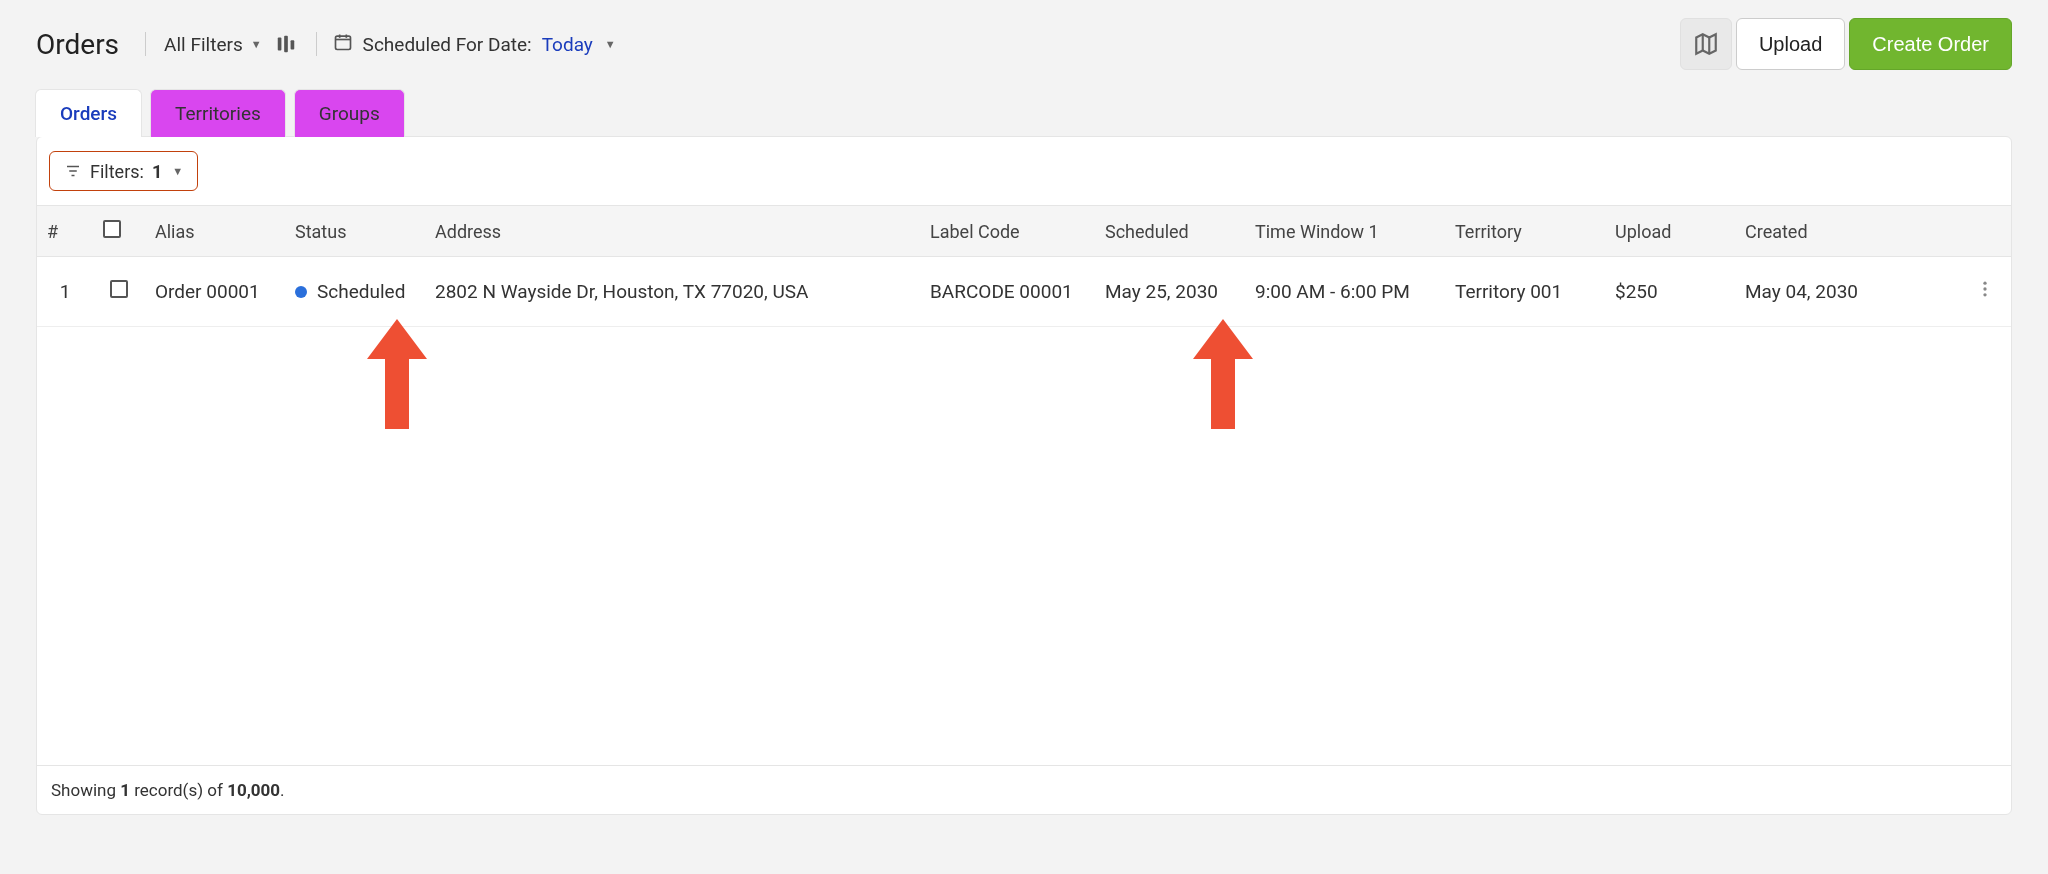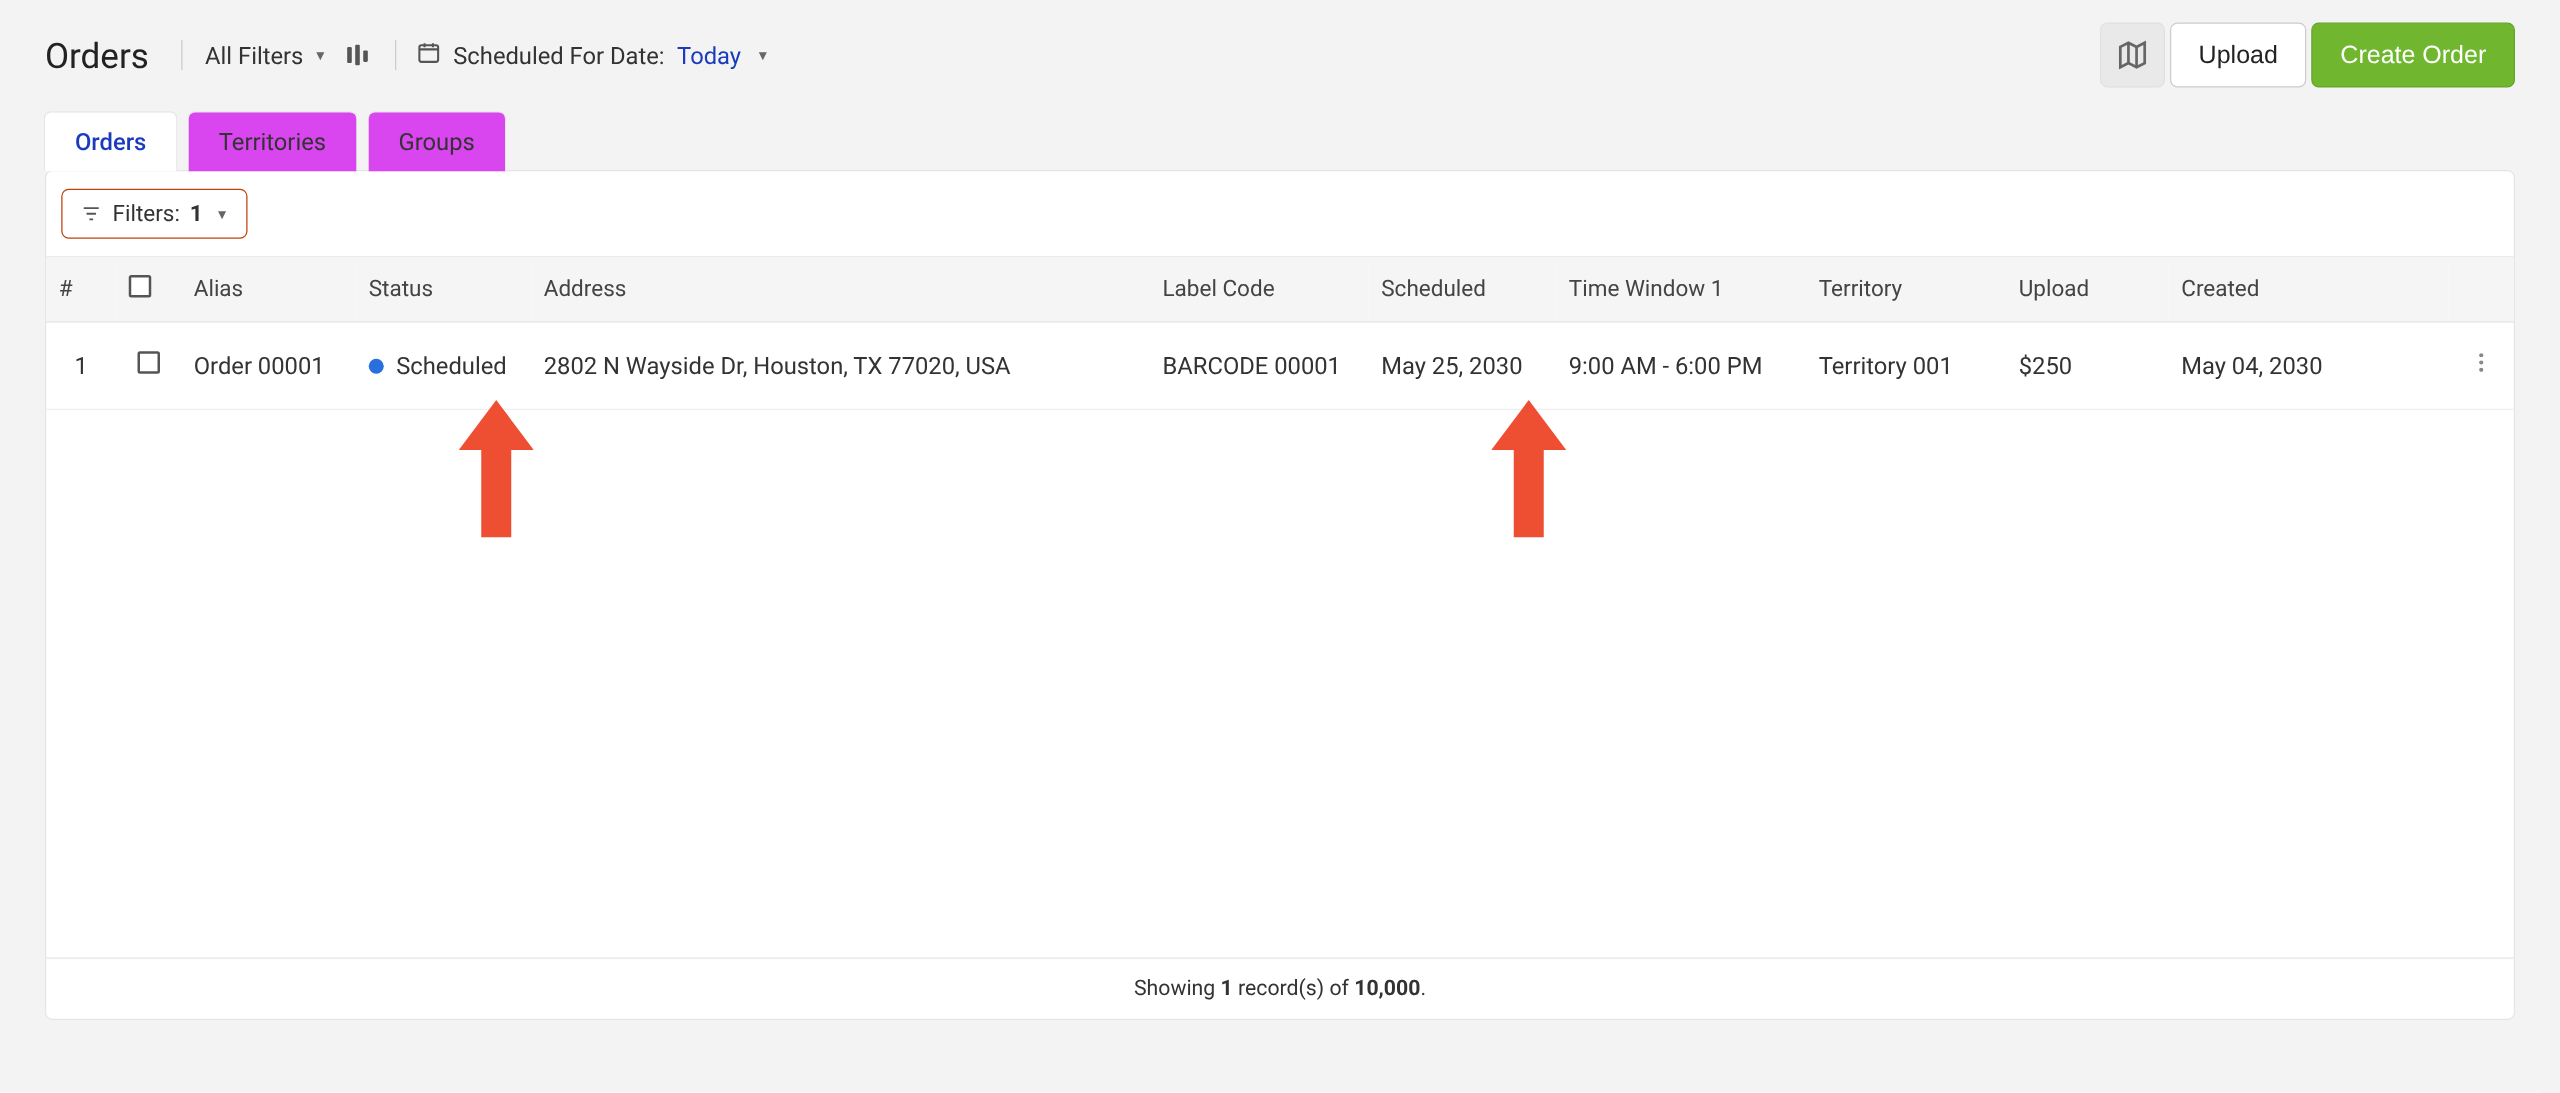--- a/index.html
+++ b/index.html
@@ -215,21 +215,21 @@
   }
   .arrow {
     position: absolute;
     width: 60px;
     height: 110px;
     pointer-events: none;
   }
   .arrow svg { width:100%; height:100%; }
   .footer {
     border-top: 1px solid #e5e5e5;
-    text-align: center;
+    text-align: left;
     font-size: 17px;
     padding: 14px;
     color: #333;
   }
   .footer .b { font-weight: 700; }
   .col-alias { width:140px;}
   .col-status { width:140px;}
   .col-address { width:495px;}
   .col-label { width:175px;}
   .col-sched { width:150px;}

